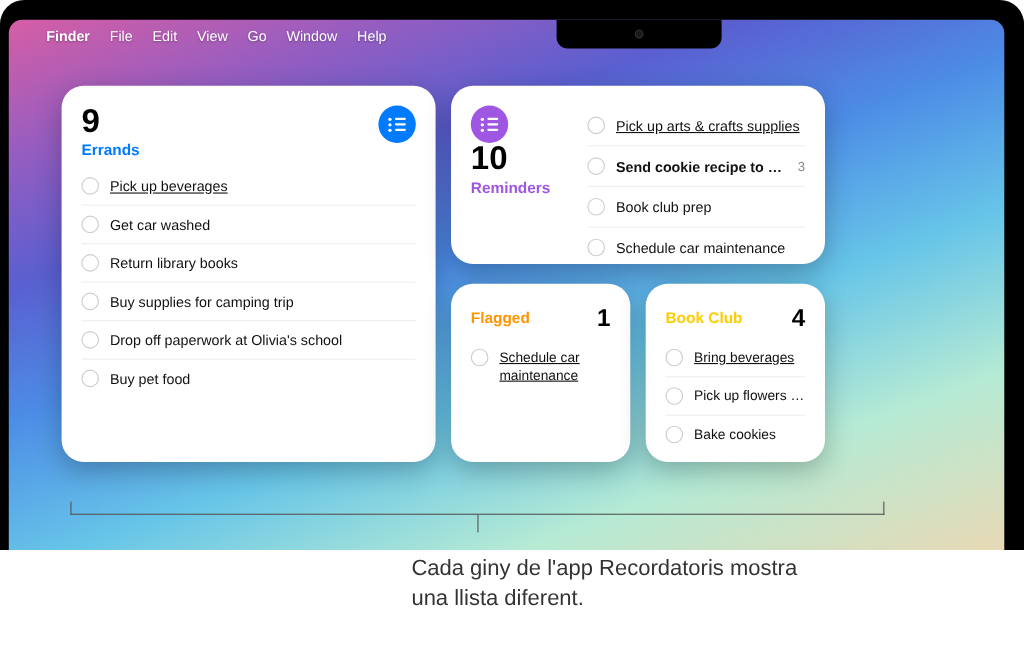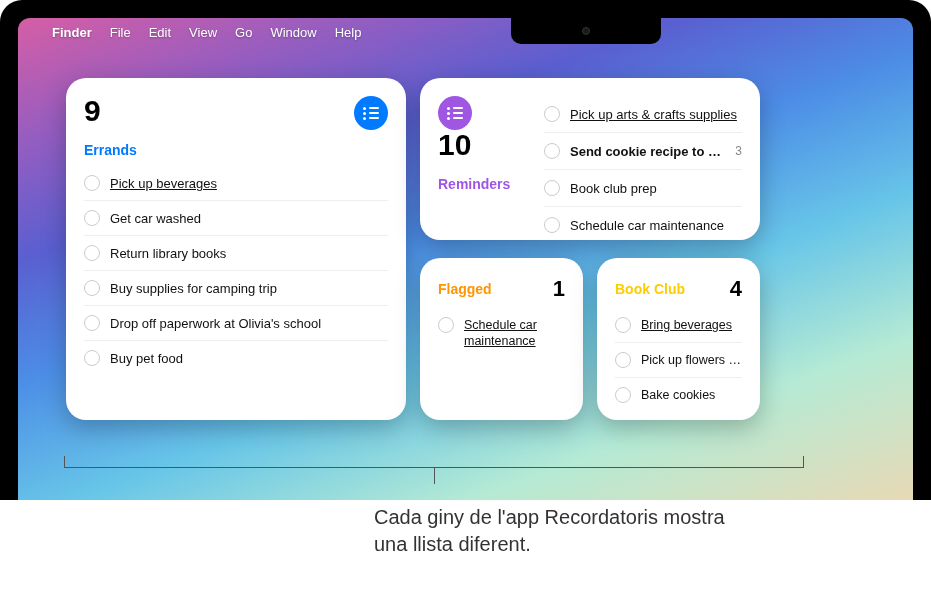--- a/index.html
+++ b/index.html
@@ -18,21 +18,21 @@
     }
 
     .device-frame {
       position: absolute;
       top: 0;
       left: 0;
       width: 931px;
       height: 500px;
       background: #000;
       border-radius: 22px 22px 0 0;
-      padding: 18px 18px 0 18px;
+      padding: 18px 18px 0 8px;
       border-bottom: none;
     }
 
     .screen {
       width: 100%;
       height: 100%;
       background: linear-gradient(160deg, #d65ea5 0%, #975dc0 15%, #5a5fd0 30%, #4c8de6 45%, #67c5e8 62%, #b5ead4 80%, #e8d9b5 100%);
       border-radius: 12px 12px 0 0;
       position: relative;
       overflow: hidden;
@@ -132,21 +132,21 @@
     .widget-count {
       font-size: 30px;
       font-weight: 700;
       color: #000;
       line-height: 1;
     }
 
     .widget-title {
       font-size: 14px;
       font-weight: 600;
-      margin-top: 16px;
+      margin-top: 2px;
     }
 
     .widget-title.blue { color: #007aff; }
     .widget-title.purple { color: #9f56e3; }
 
     .list-icon {
       width: 34px;
       height: 34px;
       border-radius: 50%;
       display: flex;

